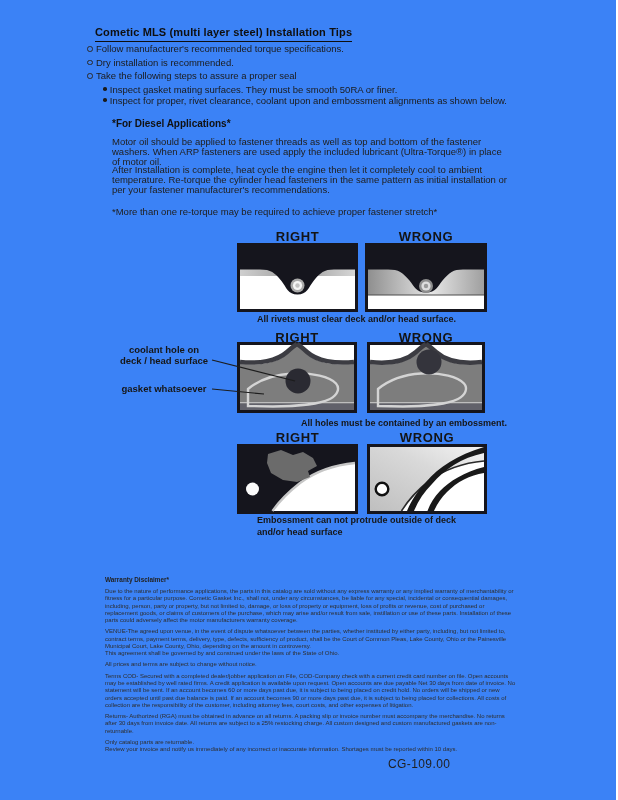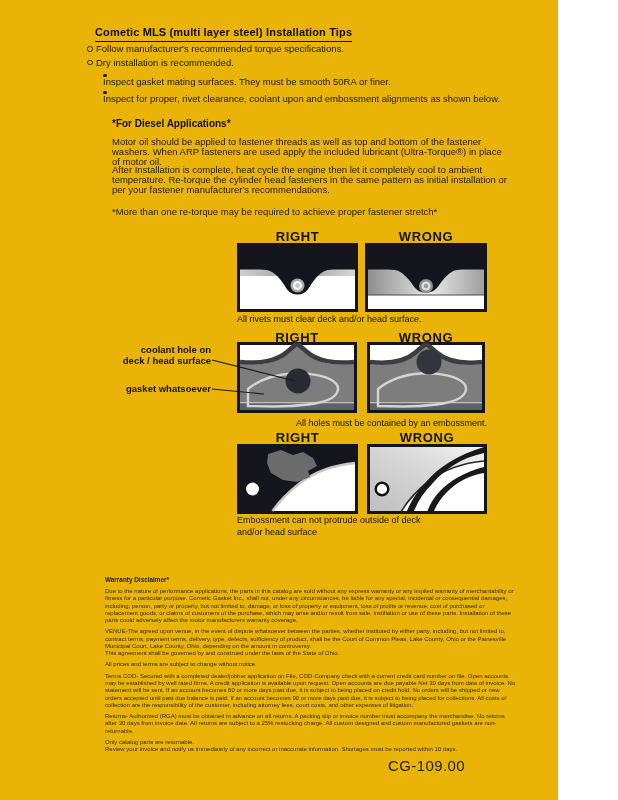--- a/index.html
+++ b/index.html
@@ -1,64 +1,68 @@
 <!DOCTYPE html>
 <html><head>
 <meta charset="utf-8">
 <style>
   html,body{margin:0;padding:0;background:#ffffff;}
   .page{
-    position:relative;width:558px;height:800px;background:#eab308;overflow:hidden;
+    position:relative;width:616px;height:800px;background:#3b82f6;overflow:hidden;
     font-family:"Liberation Sans","DejaVu Sans",sans-serif;color:#1b1b1b;
   }
   .abs{position:absolute;}
   
   .title{
     left:95px;top:26px;font-size:11px;font-weight:bold;color:#0f0f0f;
     border-bottom:1.5px solid #0f0f0f;padding-bottom:2.5px;letter-spacing:.15px;white-space:nowrap;
   }
   
   .bullets{left:87px;top:44px;font-size:9.5px;line-height:10px;color:#1b1b1b;}
   .b-row{display:flex;align-items:flex-start;margin-bottom:3.6px;}
-  .b-row.sub{margin-left:16px;margin-bottom:.8px;flex-direction:column;}
+  .b-row.sub{margin-left:16px;margin-bottom:.8px;}
   .marker-o{width:3.5px;height:3.5px;border:1px solid #2a2a2a;border-radius:50%;margin:2.2px 3.5px 0 0;flex:none;}
   .marker-f{width:3.6px;height:3.6px;background:#1b1b1b;border-radius:50%;margin:2.6px 3.2px 0 0;flex:none;}
   
   .h2{left:112px;top:118px;font-size:10px;font-weight:bold;color:#111;}
   .body-p{left:112px;width:397px;font-size:9.5px;line-height:10.2px;color:#202020;}
   .p1{top:137px;}
   .p2{top:165px;}
   .note{top:207px;}
   
   .rw{font-size:13px;font-weight:bold;letter-spacing:.6px;color:#141414;text-align:center;}
-  .cap{font-size:9px;font-weight:normal;color:#161616;line-height:12px;white-space:pre-line;}
-  .side-label{font-size:9.5px;font-weight:bold;color:#161616;text-align:right;line-height:10.5px;white-space:pre-line;}
+  .cap{font-size:9px;font-weight:bold;color:#161616;line-height:12px;white-space:pre-line;margin-left:20px;}
+  .side-label{font-size:9.5px;font-weight:bold;color:#161616;text-align:center;line-height:10.5px;white-space:pre-line;}
   .panel{position:absolute;display:block;}
   .overlay{position:absolute;z-index:6;}
   
   .legal{left:105px;top:576px;width:413px;color:#2e2e2e;}
   .legal h3{margin:0 0 5px 0;font-size:6.4px;font-weight:bold;color:#222;}
   .legal p{margin:0 0 3.9px 0;font-size:6px;line-height:7.3px;white-space:pre-line;}
-  .pageno{left:388px;top:757px;font-size:15px;letter-spacing:.4px;color:#1f1f1f;}
+  .pageno{left:388px;top:757px;font-size:12px;letter-spacing:.4px;color:#1f1f1f;}
 </style>
 </head>
 <body>
 
 <div class="page">
 
   <div class="abs title">Cometic MLS (multi layer steel) Installation Tips</div>
 
   <div class="abs bullets">
     <div class="b-row">
       <span class="marker-o"></span>
       <span>Follow manufacturer's recommended torque specifications.</span>
     </div>
     <div class="b-row">
       <span class="marker-o"></span>
       <span>Dry installation is recommended.</span>
+    </div>
+    <div class="b-row">
+      <span class="marker-o"></span>
+      <span>Take the following steps to assure a proper seal</span>
     </div>
     <div class="b-row sub">
       <span class="marker-f"></span>
       <span>Inspect gasket mating surfaces.  They must be smooth 50RA or finer.</span>
     </div>
     <div class="b-row sub">
       <span class="marker-f"></span>
       <span>Inspect for proper, rivet clearance, coolant upon and embossment alignments as shown below.</span>
     </div>
   </div>

